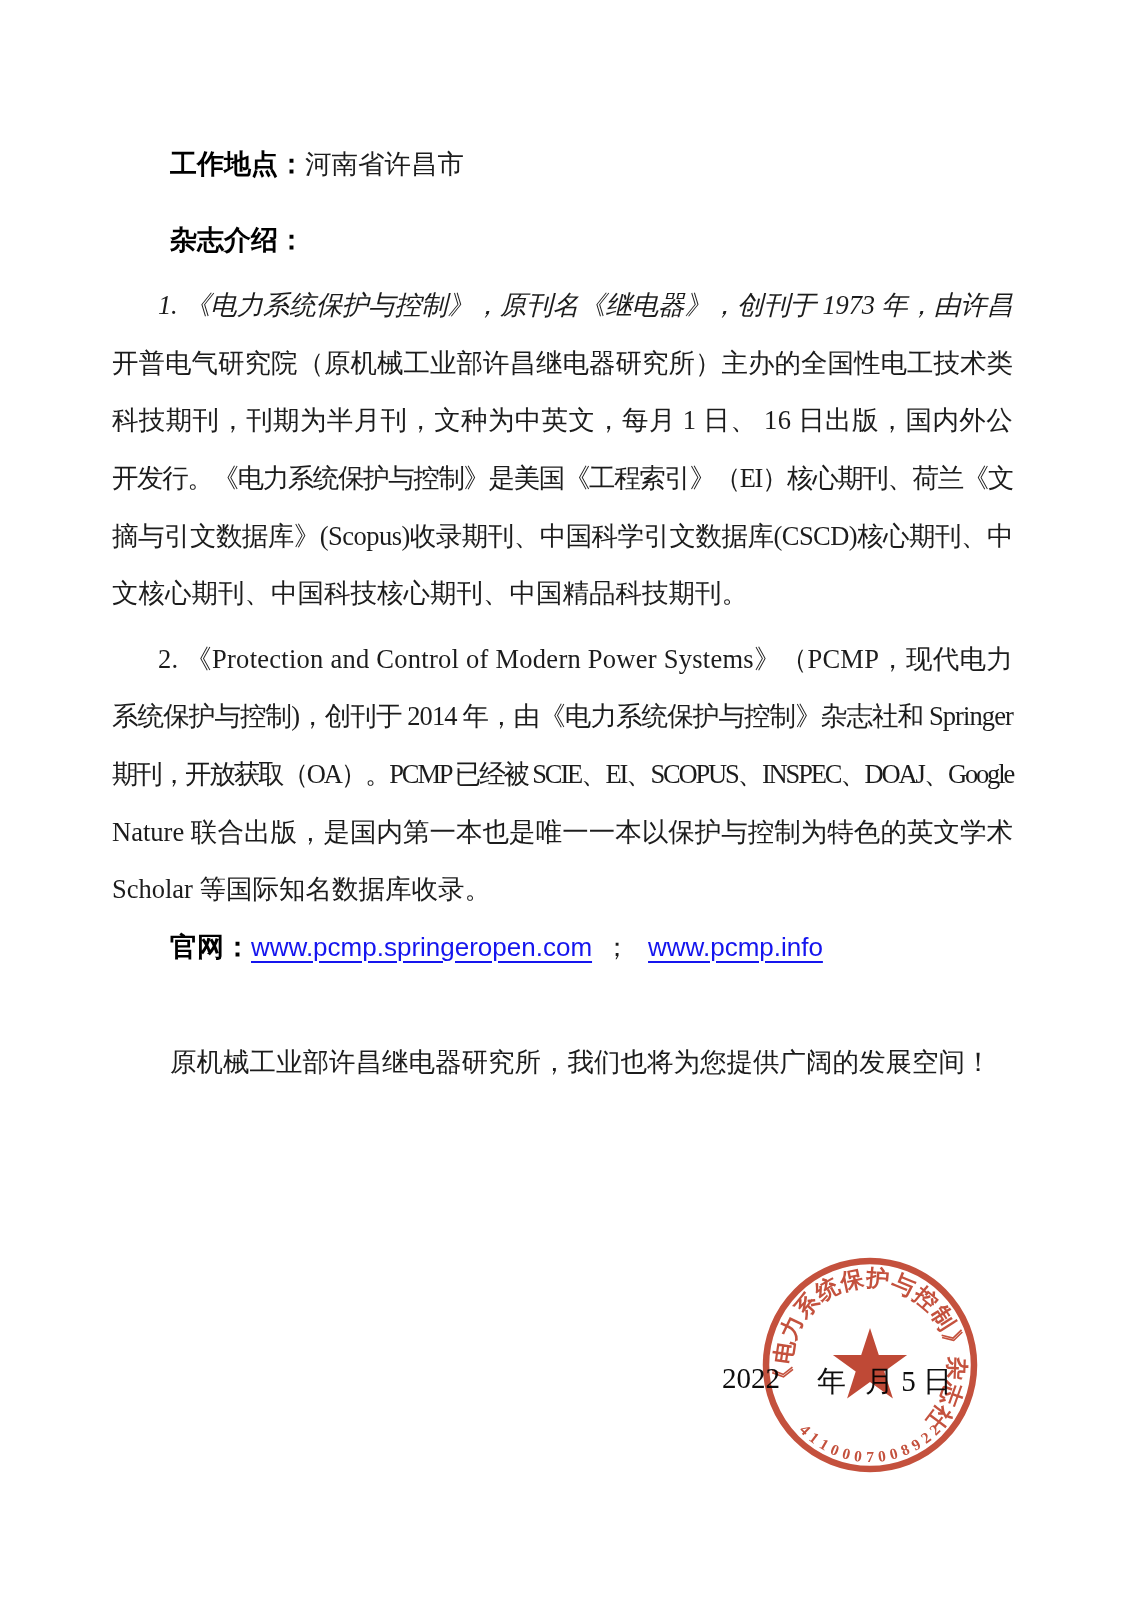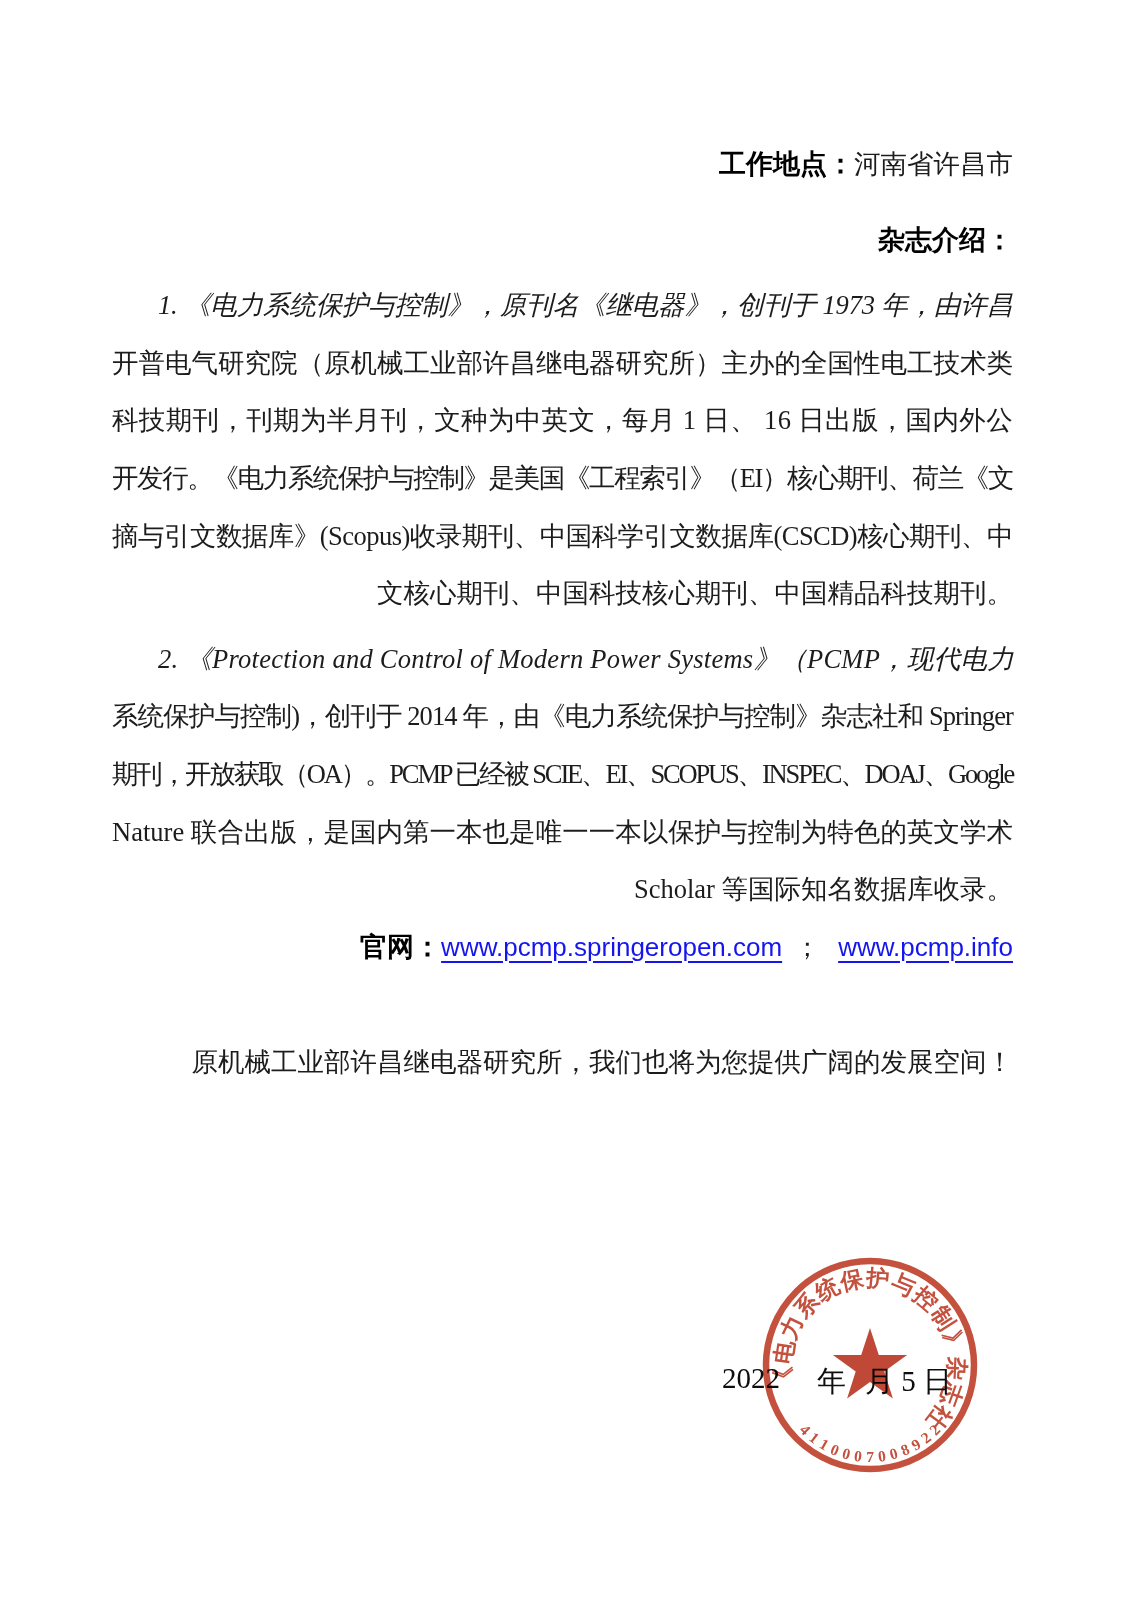--- a/index.html
+++ b/index.html
@@ -3,21 +3,20 @@
 <meta charset="utf-8">
 <style>
   html,body{margin:0;padding:0;background:#ffffff;}
   .page{
     position:relative;
     width:1131px;height:1600px;
     background:#ffffff;
     overflow:hidden;
     font-family:"Liberation Serif","DejaVu Serif",serif;
     color:#1c1c1c;
-    text-align:right;
   }
   .content{
     position:absolute;left:112px;top:136px;width:901px;
   }
   .line{
     font-size:26.5px;
     line-height:57.6px;
     white-space:nowrap;
     color:#1c1c1c;
   }
@@ -89,21 +88,21 @@
         <div class="line" style="letter-spacing: -0.164474px; font-style: italic;">1. 《电力系统保护与控制》，原刊名《继电器》，创刊于 1973 年，由许昌</div>
         <div class="line" style="letter-spacing: 0px;">开普电气研究院（原机械工业部许昌继电器研究所）主办的全国性电工技术类</div>
         <div class="line" style="letter-spacing: 0.348684px;">科技期刊，刊期为半月刊，文种为中英文，每月 1 日、 16 日出版，国内外公</div>
         <div class="line" style="letter-spacing: -1.39231px;">开发行。《电力系统保护与控制》是美国《工程索引》（EI）核心期刊、荷兰《文</div>
         <div class="line" style="letter-spacing: -0.526042px;">摘与引文数据库》(Scopus)收录期刊、中国科学引文数据库(CSCD)核心期刊、中</div>
         <div class="line last">文核心期刊、中国科技核心期刊、中国精品科技期刊。</div>
       </div>
 
 
     <div class="para para2">
-        <div class="line" style="letter-spacing: 0.259477px; font-style: italic;">2. 《Protection and Control of Modern Power Systems》（PCMP，现代电力</div>
+        <div class="line" style="letter-spacing: 0.259477px;">2. 《Protection and Control of Modern Power Systems》（PCMP，现代电力</div>
         <div class="line" style="letter-spacing: -0.899306px;">系统保护与控制)，创刊于 2014 年，由《电力系统保护与控制》杂志社和 Springer</div>
         <div class="line" style="letter-spacing: -2.16493px;">期刊，开放获取（OA）。PCMP 已经被 SCIE、EI、SCOPUS、INSPEC、DOAJ、Google</div>
         <div class="line" style="letter-spacing: 0.020148px;">Nature 联合出版，是国内第一本也是唯一一本以保护与控制为特色的英文学术</div>
         <div class="line last">Scholar 等国际知名数据库收录。</div>
       </div>
 
     <div class="line head-line site-line2">
       <span class="b">官网：</span><a class="link" href="#">www.pcmp.springeropen.com</a><span class="site-sep">；</span><a class="link" href="#">www.pcmp.info</a>
     </div>
 

